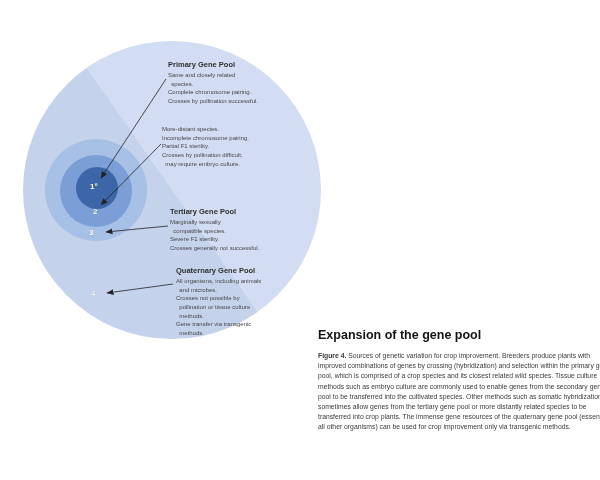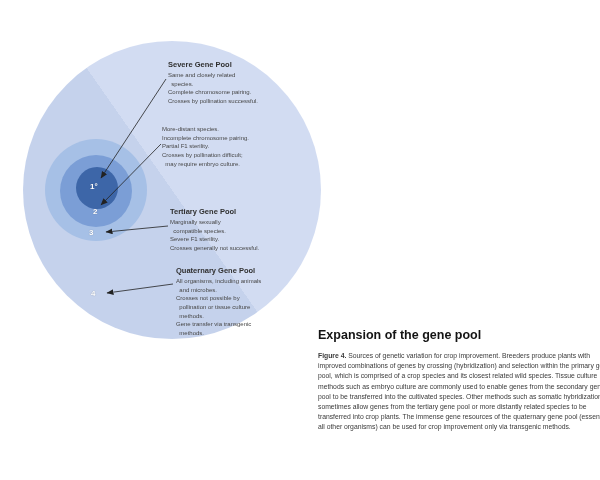--- a/index.html
+++ b/index.html
@@ -96,21 +96,21 @@
       <line x1="173" y1="284" x2="107" y2="293" marker-end="url(#ah)"></line>
     </g>
   </svg>
 
   <span class="pool-number" style="left:90px; top:183px;">1°</span>
   <span class="pool-number" style="left:93px; top:208px;">2</span>
   <span class="pool-number" style="left:89px; top:229px;">3</span>
   <span class="pool-number" style="left:91px; top:290px;">4</span>
 
   <div class="pool-label" style="left:168px; top:60px;">
-    <div class="title">Severe Gene Pool</div>
+    <div class="title">Primary Gene Pool</div>
     <div class="desc">Same and closely related
   species.
 Complete chromosome pairing.
 Crosses by pollination successful.</div>
   </div>
 
   <div class="pool-label" style="left:162px; top:125px;">
     <div class="desc">More-distant species.
 Incomplete chromosome pairing.
 Partial F1 sterility.

